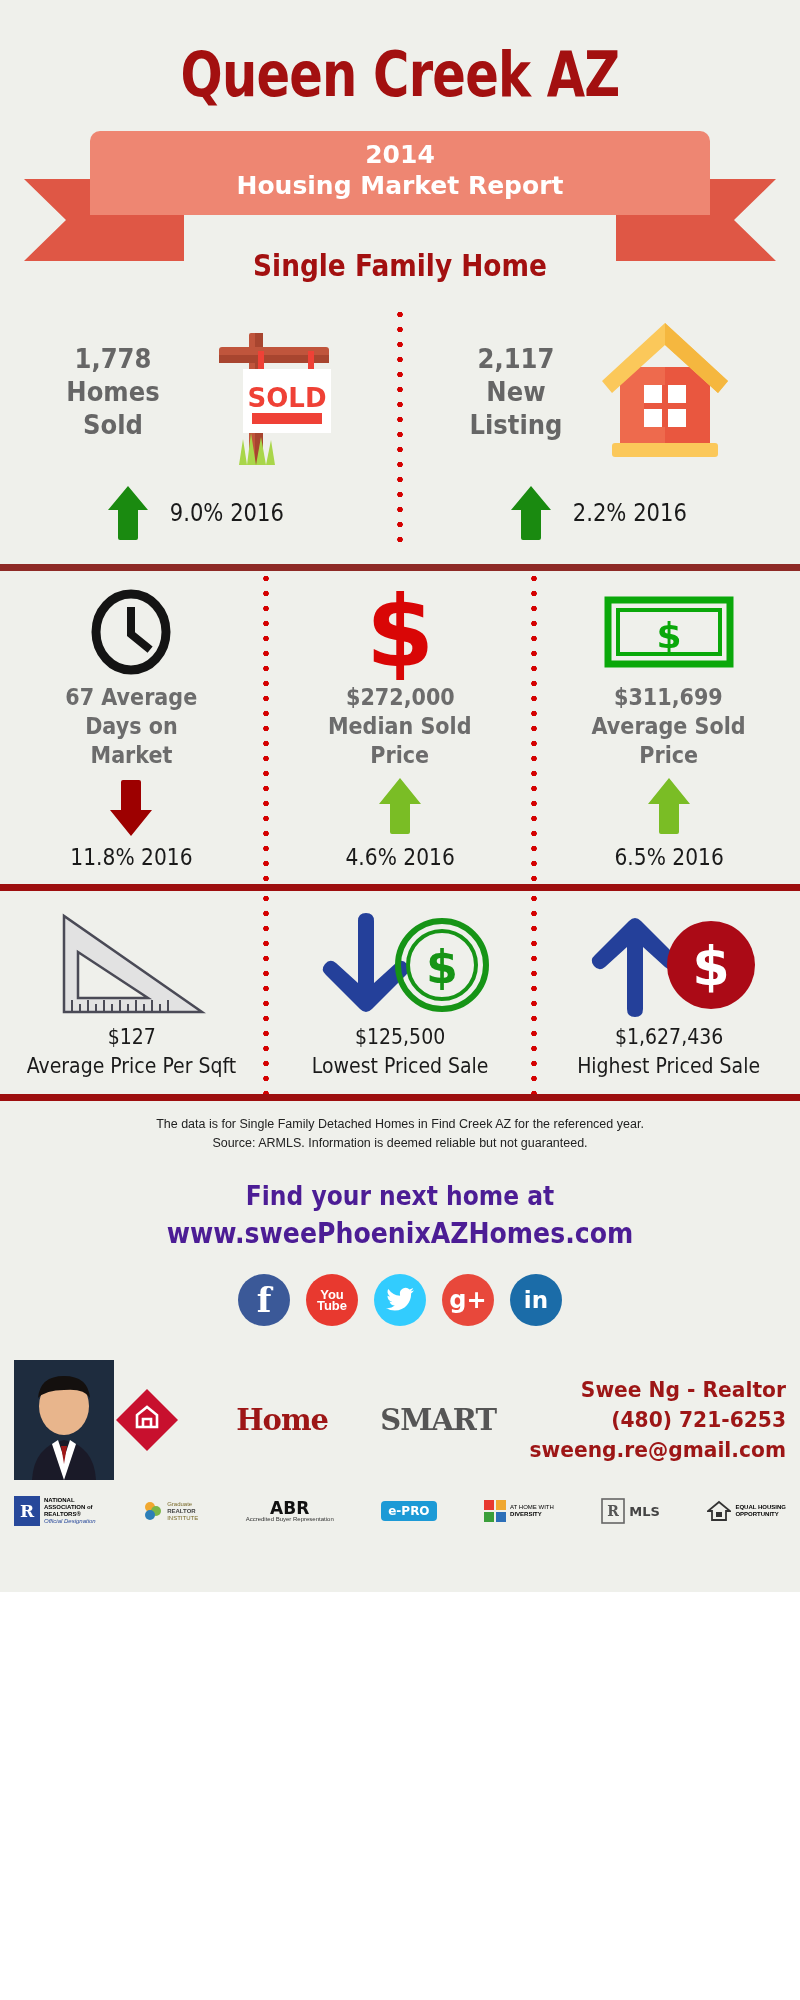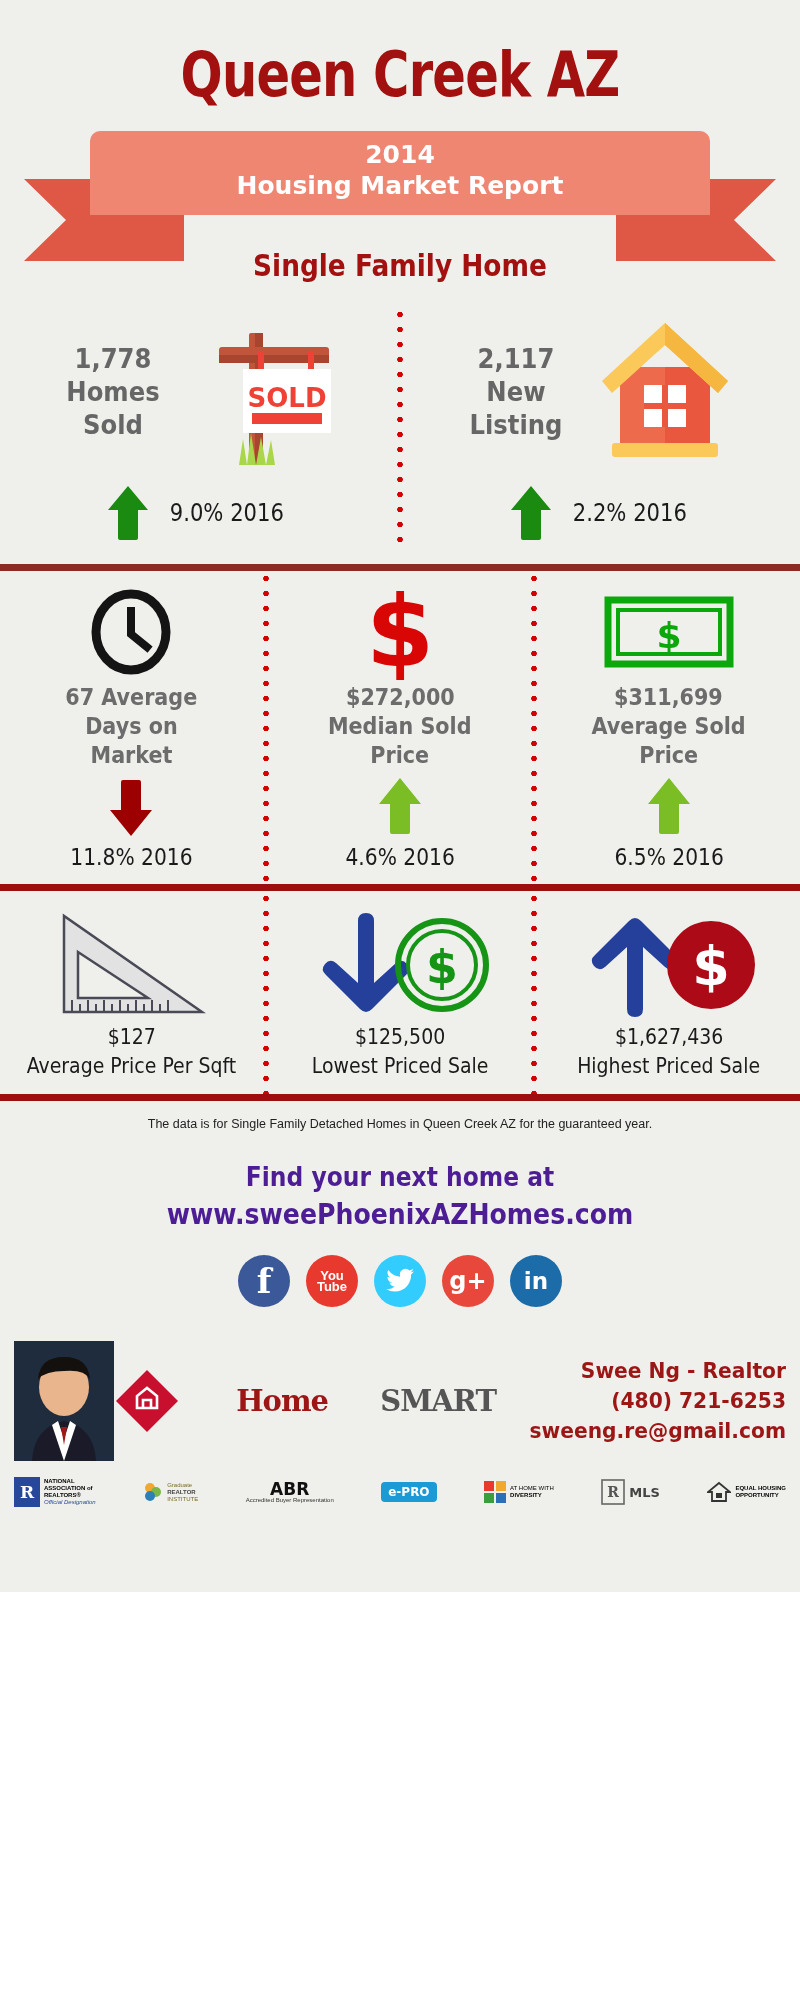--- a/index.html
+++ b/index.html
@@ -353,21 +353,22 @@
         </svg>
       </div>
       <div class="val">$1,627,436</div>
       <div class="col-label-s3" style="margin-top:4px">Highest Priced Sale</div>
     </div>
   </div>
 
   <div class="hr-thick2"></div>
 
   <div class="disclaimer">
-    <div>The data is for Single Family Detached Homes in Queen Creek AZ for the guaranteed year.</div>
+    <div>The data is for Single Family Detached Homes in Find Creek AZ for the referenced year.</div>
+    <div>Source: ARMLS. Information is deemed reliable but not guaranteed.</div>
   </div>
 
   <div class="cta">
     <span class="l1">Find your next home at</span>
     <span class="l2">www.sweePhoenixAZHomes.com</span>
   </div>
 
   <div class="social">
     <div class="sbtn" style="background:#3b5998">
       <span style="font-family:'DejaVu Serif',serif;font-size:34px;font-weight:bold;line-height:1">f</span>

